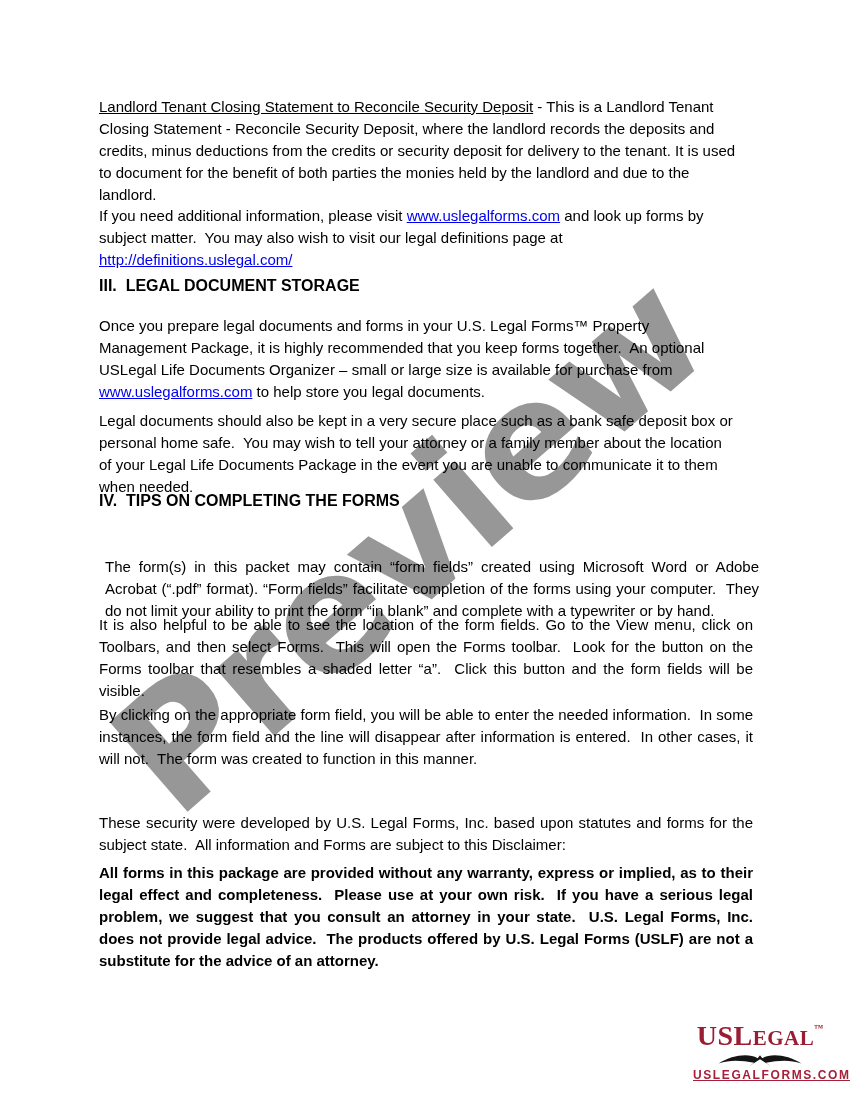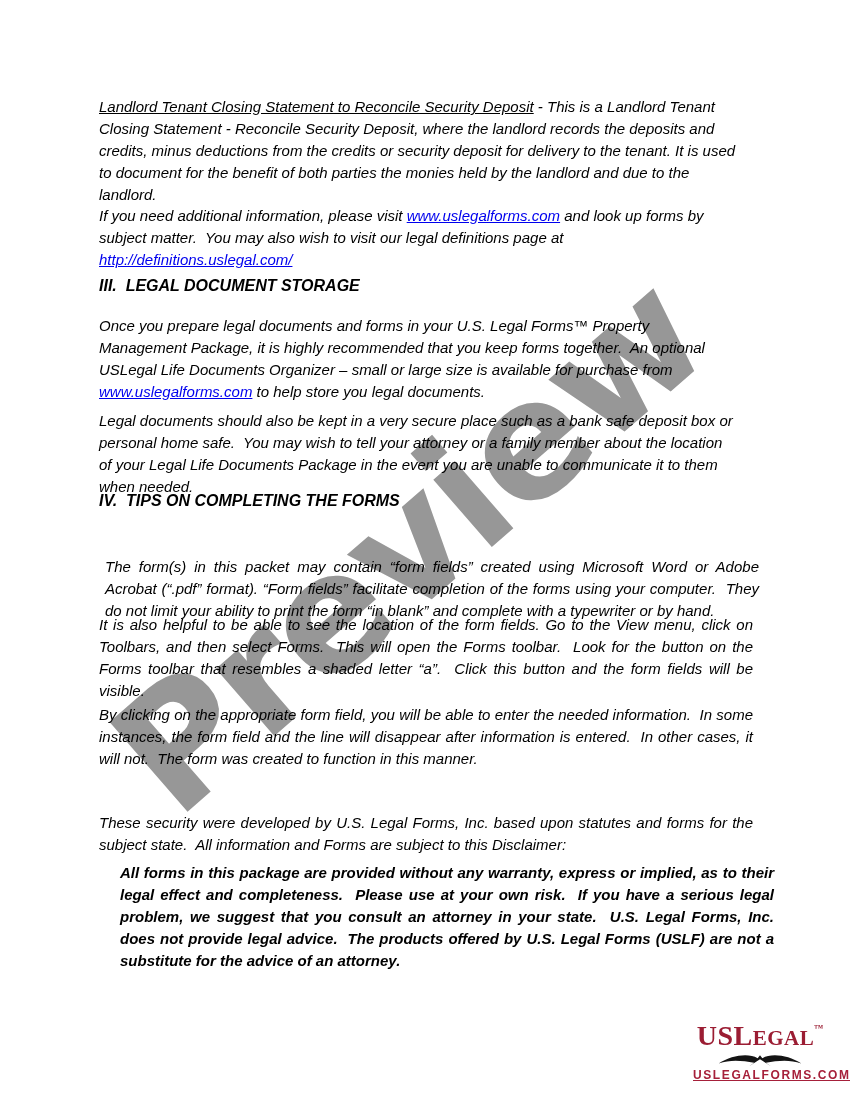--- a/index.html
+++ b/index.html
@@ -20,36 +20,35 @@
     font-size:163px;
     letter-spacing:-3px;
     color:#979797;
     z-index:1;
     white-space:nowrap;
     user-select:none;
   }
   .content{
     position:absolute;left:99px;top:0;width:654px;height:948px;
     z-index:2;
-    font-style:italic;
   }
   .blk{
     position:absolute;left:0;width:654px;
     font-size:15px;line-height:22px;
     margin:0;
   }
   .preline{white-space:pre-wrap;}
   .just{text-align:justify;white-space:pre-wrap;}
   .hd{
     font-weight:bold;font-size:16px;line-height:22px;
     white-space:pre-wrap;
   }
   .u{text-decoration:underline;}
   a.link{color:#0000ee;text-decoration:underline;cursor:pointer;}
-  .bold{font-weight:bold;margin-left:21px;}
+  .bold{font-weight:bold;}
   
   .p1{top:96px;}  .p2{top:205px;} .h3{top:275px;}
   .p3{top:315px;} .p4{top:410px;} .h4{top:490px;}
   .p5{top:556px;margin-left:6px;} .p6{top:614px;} .p7{top:704px;}
   .h5{top:772px;} .p8{top:812px;} .p9{top:862px;}
   
   .logo{
     position:absolute;left:693px;top:1023px;width:134px;
     z-index:2;text-align:center;
   }

